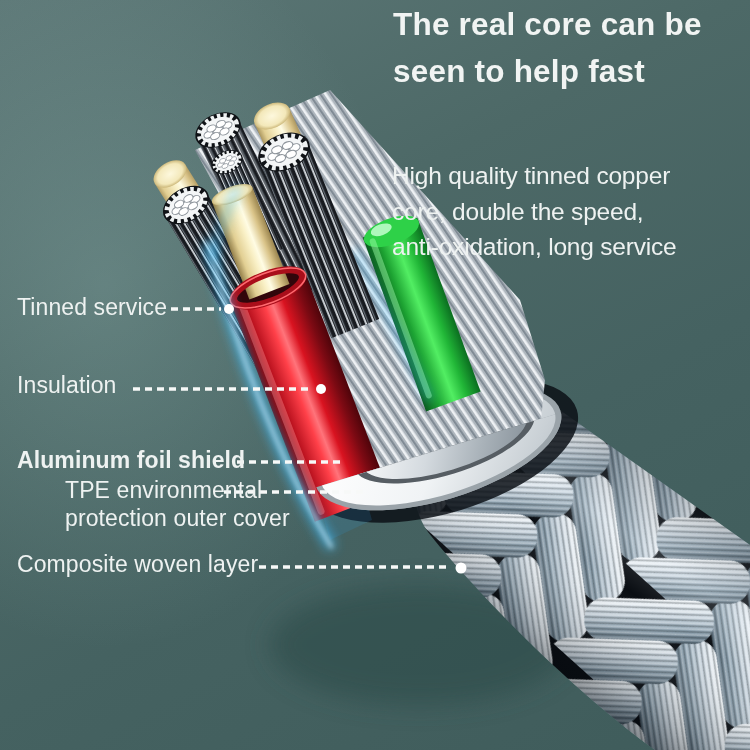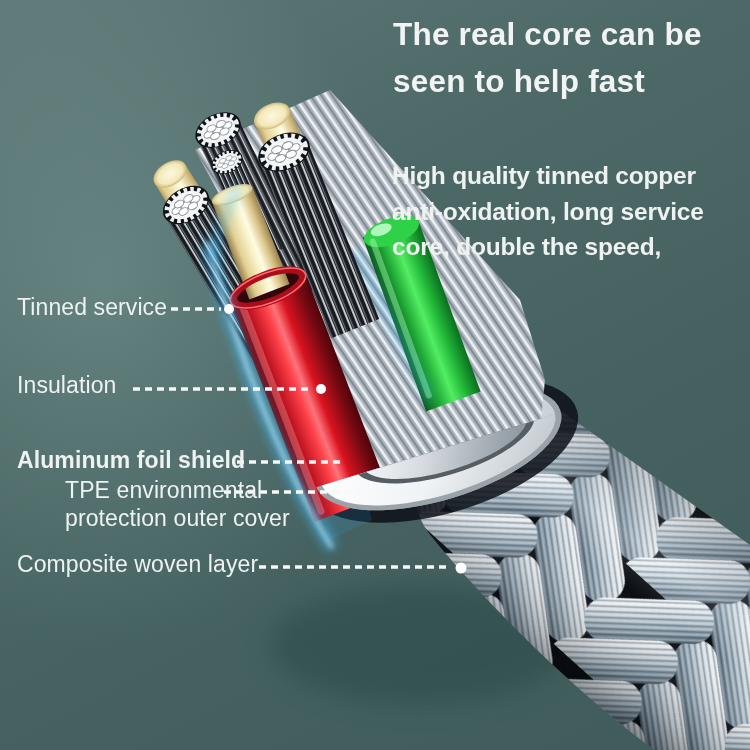--- a/index.html
+++ b/index.html
@@ -3,22 +3,22 @@
 <meta charset="utf-8">
 <style>
   html,body{margin:0;padding:0;background:#415e5d;}
   #stage{position:relative;width:750px;height:750px;overflow:hidden;
          font-family:"Liberation Sans","DejaVu Sans",sans-serif;
          background:
            radial-gradient(420px 520px at 14% 38%, rgba(150,185,182,.30), rgba(150,185,182,0) 70%),
            linear-gradient(152deg,#5d7877 0%,#4d6967 34%,#456261 62%,#3f5c5b 100%);}
   #art{position:absolute;left:0;top:0;z-index:1;}
   .txt{position:absolute;color:#f1f4f3;z-index:2;}
-  #title{left:393px;top:11px;width:352px;font-size:31.5px;font-weight:bold;line-height:46.5px;letter-spacing:.2px;}
-  #subtitle{left:392px;top:158px;width:350px;font-size:24.5px;font-weight:700;line-height:35.5px;letter-spacing:-.2px;color:#eef2f1;}
+  #title{left:393px;top:1px;width:352px;font-size:31.5px;font-weight:bold;line-height:46.5px;letter-spacing:.2px;}
+  #subtitle{left:392px;top:158px;width:350px;font-size:24.5px;font-weight:400;line-height:35.5px;letter-spacing:-.2px;color:#eef2f1;}
   .callout{position:absolute;left:17px;font-size:23px;line-height:28px;letter-spacing:.1px;color:#eef2f1;z-index:2;}
   #co-0{top:293px;} #co-1{top:371px;} #co-2{top:446px;font-weight:bold;} #co-3{top:476px;margin-left:48px;} #co-4{top:550px;text-align:center;}
   .ln{display:block;}
 </style>
 </head>
 <body>
 
 <div id="stage">
 
 <svg id="art" width="750" height="750" viewBox="0 0 750 750" aria-hidden="true">
@@ -270,22 +270,22 @@
     <circle cx="461" cy="568" r="5.5"></circle>
   </g>
 </svg>
 
   <div id="title" class="txt">
     <span class="ln">The real core can be</span>
     <span class="ln">seen to help fast</span>
   </div>
   <div id="subtitle" class="txt">
     <span class="ln">High quality tinned copper</span>
+    <span class="ln">core, double the speed,</span>
     <span class="ln">anti-oxidation, long service</span>
-    <span class="ln">core, double the speed,</span>
   </div>
 
   <div id="co-0" class="callout">
     <span class="ln">Tinned service</span>
   </div>
   <div id="co-1" class="callout">
     <span class="ln">Insulation</span>
   </div>
   <div id="co-2" class="callout">
     <span class="ln">Aluminum foil shield</span>

